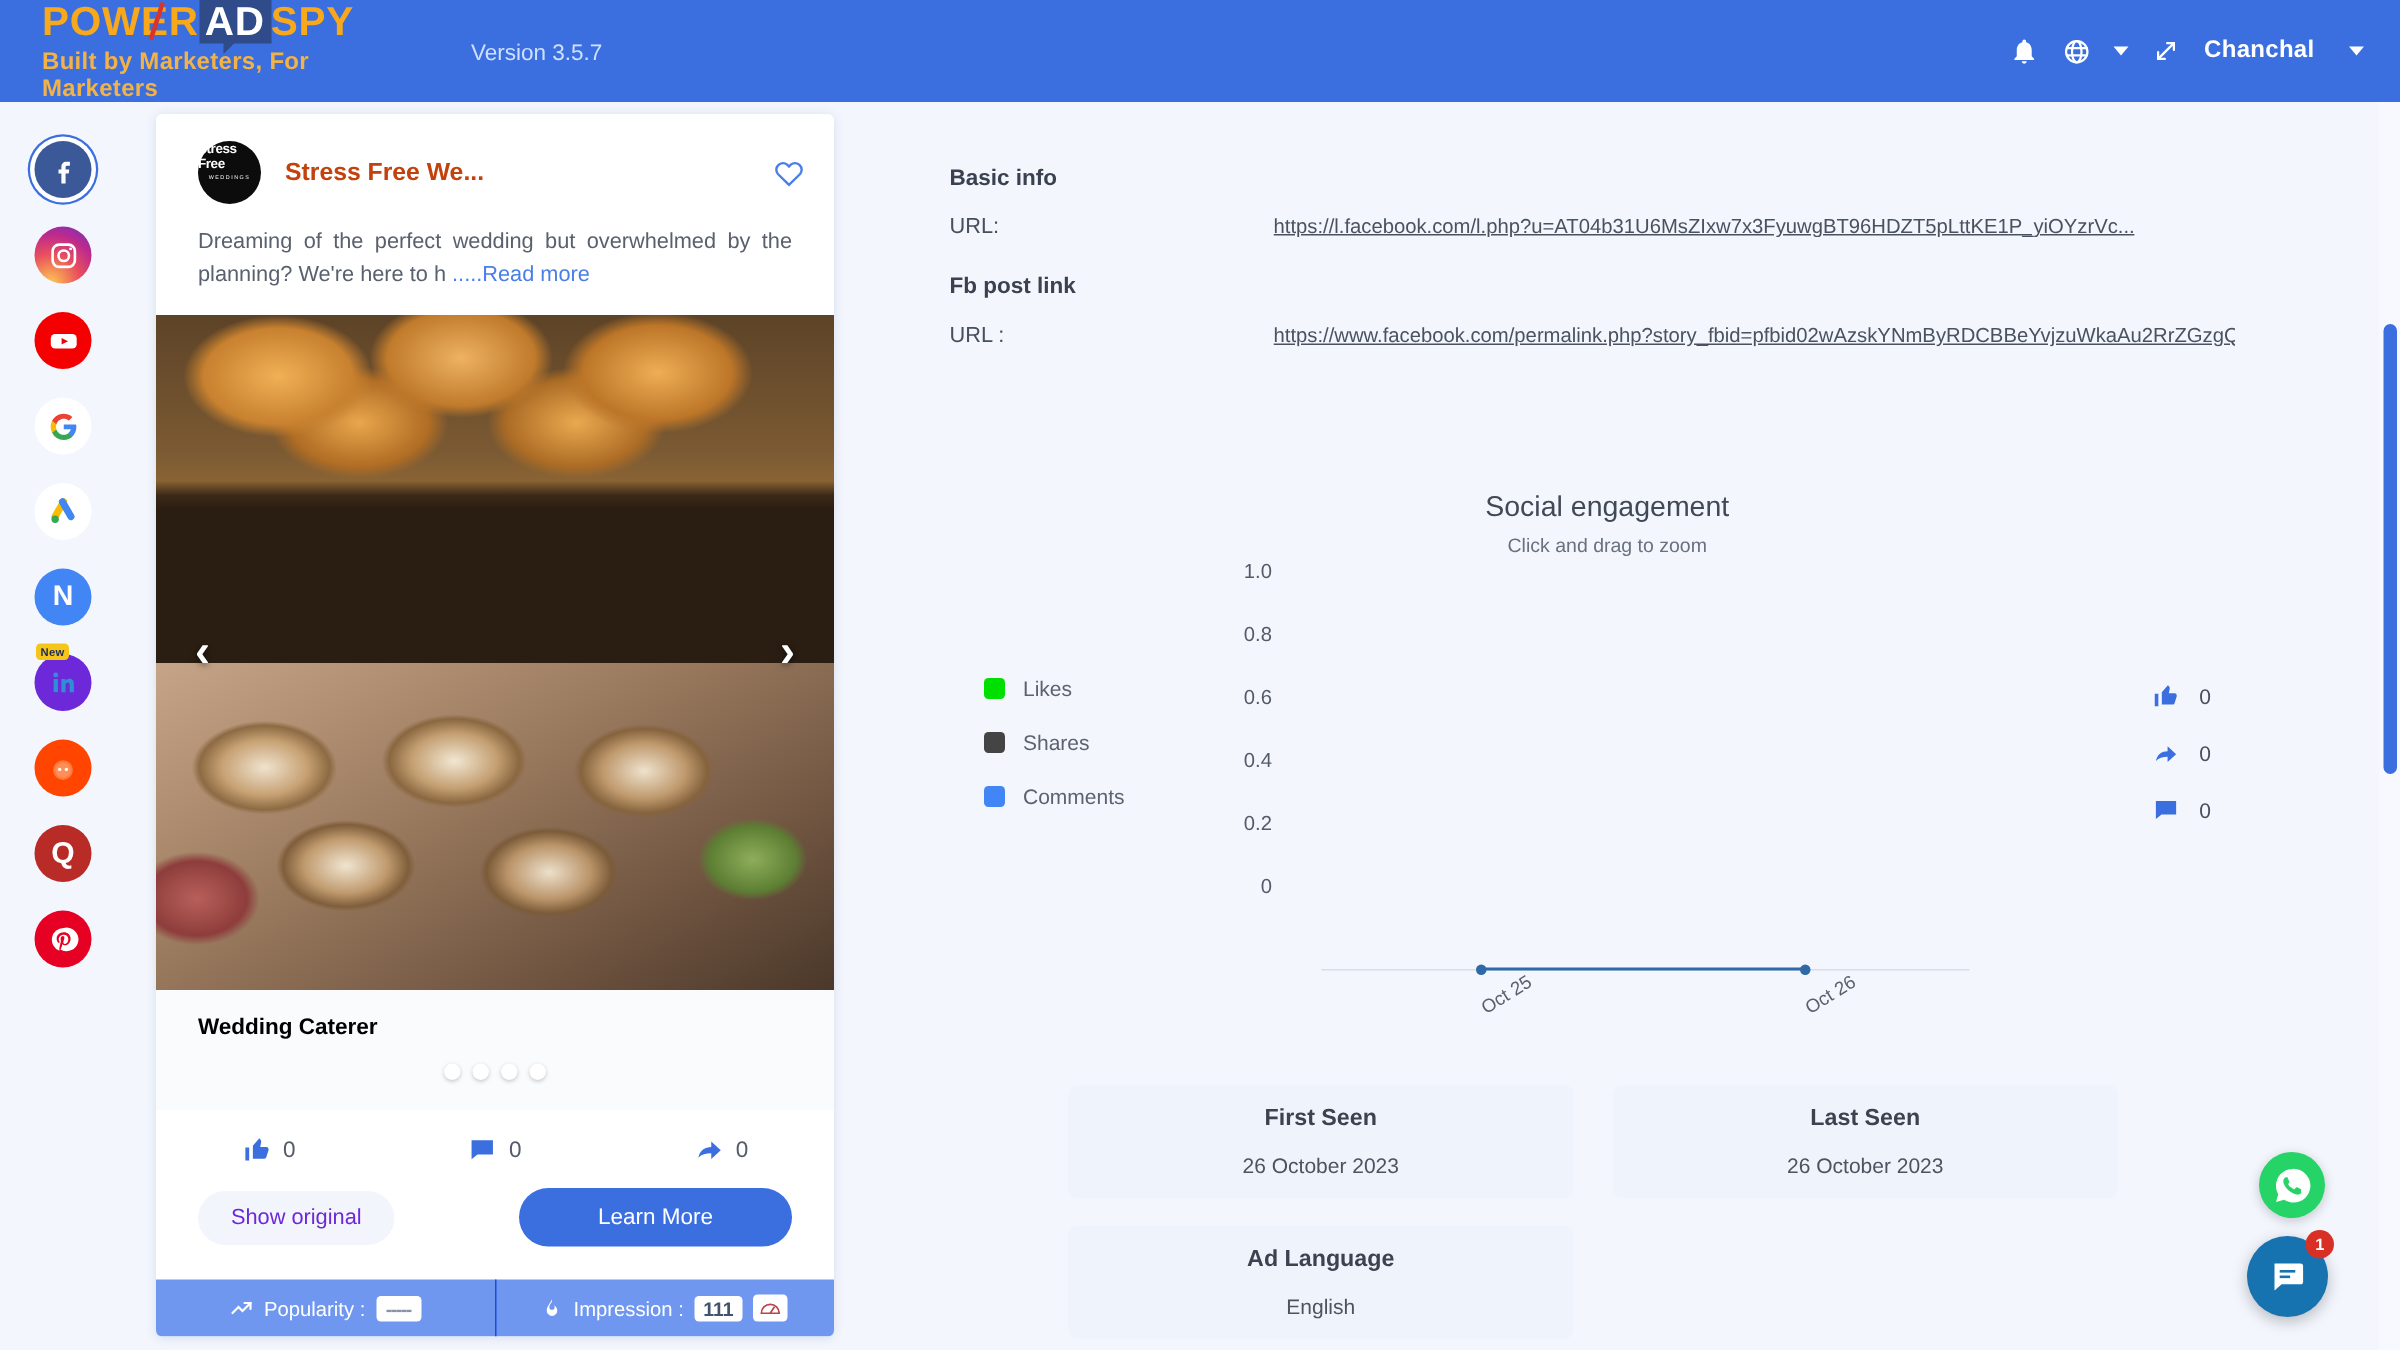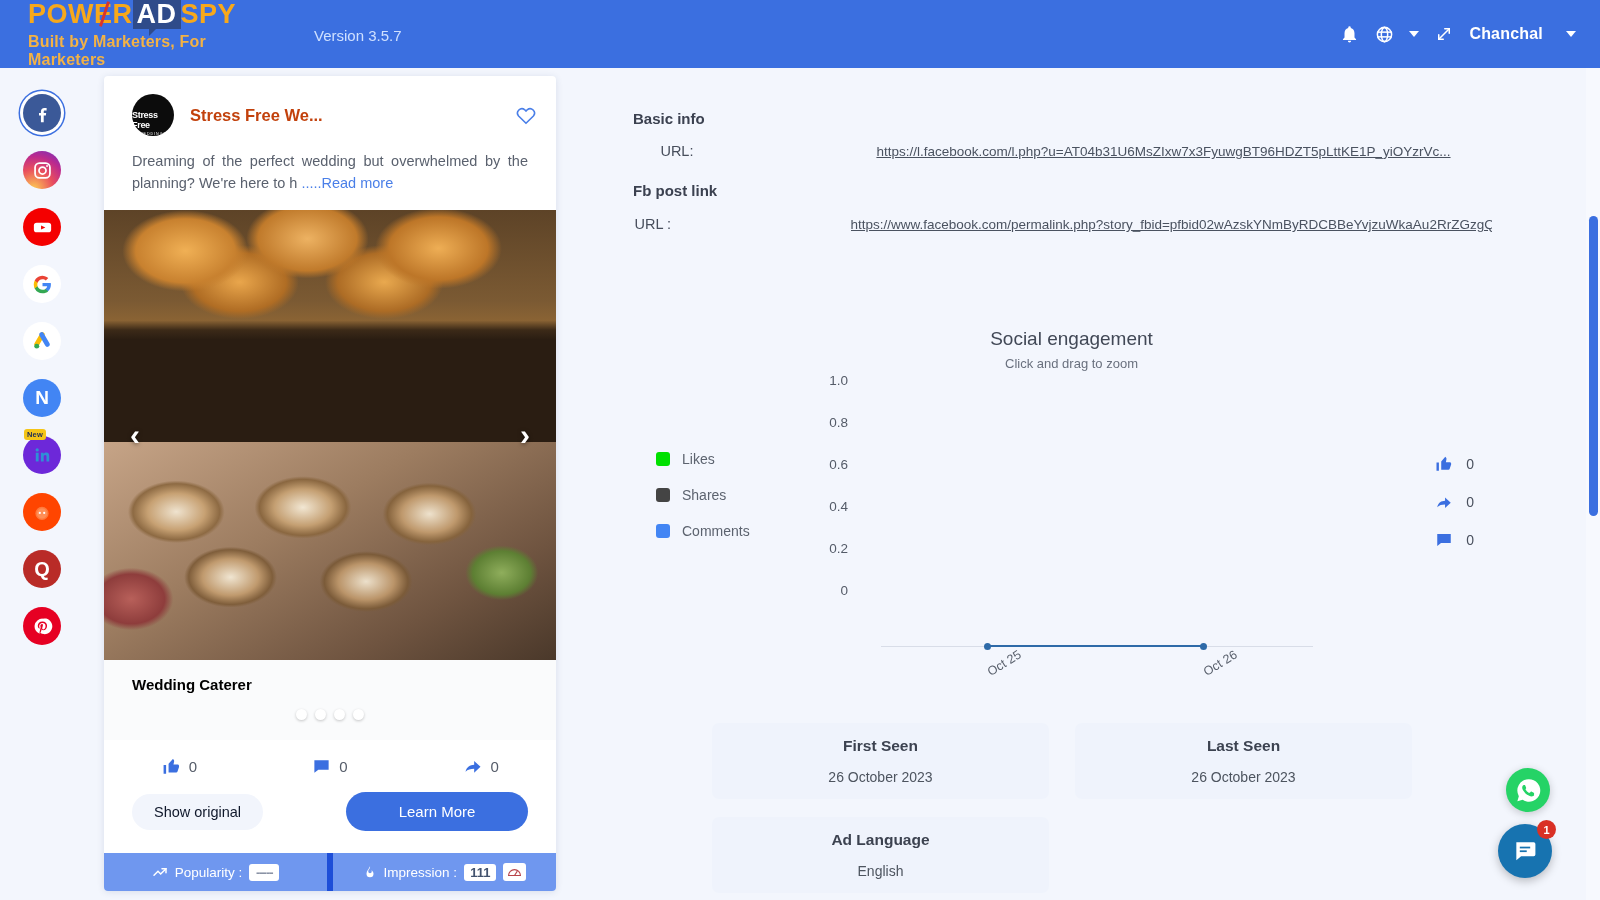--- a/index.html
+++ b/index.html
@@ -59,21 +59,21 @@
                font-size: 7.5px; font-weight: bold; border-radius: 3px; padding: 1px 3px; letter-spacing: .2px; }
 
   
   .ad-card {
     position: absolute; top: 76px; left: 104px; width: 452px;
     background: #fff; border-radius: 4px; box-shadow: 0 1px 7px rgba(40,60,110,.13);
     overflow: hidden;
   }
   .ad-head { display: flex; align-items: center; padding: 18px 18px 10px 28px; }
   .ad-avatar { width: 42px; height: 42px; border-radius: 50%; background: #0c0c0c;
-               color: #fff; display: flex; flex-direction: column; align-items: center; justify-content: flex-end; }
+               color: #fff; display: flex; flex-direction: column; align-items: center; justify-content: flex-start; }
   .ad-avatar .a1 { font-size: 9px; font-weight: bold; letter-spacing: -.3px; line-height: 10px; }
   .ad-avatar .a2 { font-size: 3.6px; letter-spacing: 1px; margin-top: 2px; }
   .ad-title { font-size: 16.5px; font-weight: bold; color: #c2410c; margin-left: 16px; flex: 1; }
   .heart { width: 24px; height: 24px; cursor: pointer; }
 
   .ad-desc { padding: 4px 28px 16px 28px; font-size: 14.5px; color: #5a616e;
              line-height: 1.52; text-align: justify; }
   .readmore { color: #4a7fe8; cursor: pointer; }
 
   .ad-media { position: relative; width: 452px; height: 450px; overflow: hidden; background: #2c2019; }
@@ -106,39 +106,39 @@
   .dots { display: flex; justify-content: center; gap: 8px; margin: 16px 0 14px 0; }
   .dot { width: 11px; height: 11px; border-radius: 50%; background: #fff;
          box-shadow: 0 1px 3px rgba(0,0,0,.22); cursor: pointer; }
   .dot.active { background: #fff; }
 
   .ad-stats { display: flex; padding: 16px 0 10px 0; background: #fff; }
   .stat { flex: 1; display: flex; align-items: center; justify-content: center; gap: 8px;
           font-size: 15px; color: #555c69; }
   .ad-actions { display: flex; align-items: center; justify-content: space-between;
                 padding: 6px 28px 22px 28px; background: #fff; }
-  .btn-show { background: #f2f5fc; color: #0f172a; border: none; border-radius: 18px;
+  .btn-show { background: #f2f5fc; color: #6d28d9; border: none; border-radius: 18px;
               padding: 10px 22px; font-size: 14.5px; cursor: pointer; font-family: inherit; }
   .btn-learn { background: #3b6fe0; color: #fff; border: none; border-radius: 20px;
                padding: 11px 0; width: 182px; font-size: 15px; cursor: pointer; font-family: inherit; }
   .ad-foot { display: flex; background: #6f97ef; height: 38px; color: #fff; }
   .ad-foot-cell { flex: 1; display: flex; align-items: center; justify-content: center;
                   gap: 7px; font-size: 13.5px; }
-  .ad-foot-cell + .ad-foot-cell { border-left: 6px solid #1d4ed8; }
+  .ad-foot-cell + .ad-foot-cell { border-left: 1px solid #1d4ed8; }
   .chip { background: #fff; color: #43536e; border-radius: 3px; padding: 1px 6px;
           font-size: 13px; font-weight: bold; min-width: 30px; text-align: center; }
   .chip.dash { color: #8a93a5; letter-spacing: -1px; }
 
   
   .right { position: absolute; top: 68px; left: 584px; width: 984px; height: 832px; }
 
   .basic-card { position: absolute; top: 17px; left: 31px; width: 877px; height: 175px;
                 background: #f3f6fd; border-radius: 7px; }
   .sec-title { font-size: 15px; font-weight: bold; color: #3b4150; }
-  .url-row { display: flex; align-items: baseline; justify-content: center; }
+  .url-row { display: flex; align-items: baseline; }
   .url-lbl { font-size: 14.5px; color: #474e5c; width: 216px; }
   .url-val { font-size: 13.5px; color: #4a5260; text-decoration: underline;
              cursor: pointer; white-space: nowrap; overflow: hidden; }
 
   .chart-card { position: absolute; top: 245px; left: 49px; width: 877px; height: 375px;
                 background: #f3f6fd; border-radius: 7px; }
   .chart-title { text-align: center; font-size: 19px; color: #414856; padding-top: 15px; }
   .chart-sub { text-align: center; font-size: 13px; color: #69707e; margin-top: 6px; }
   .legend { position: absolute; left: 23px; top: 138px; }
   .legend-row { display: flex; align-items: center; gap: 12px; margin-bottom: 20px; }

